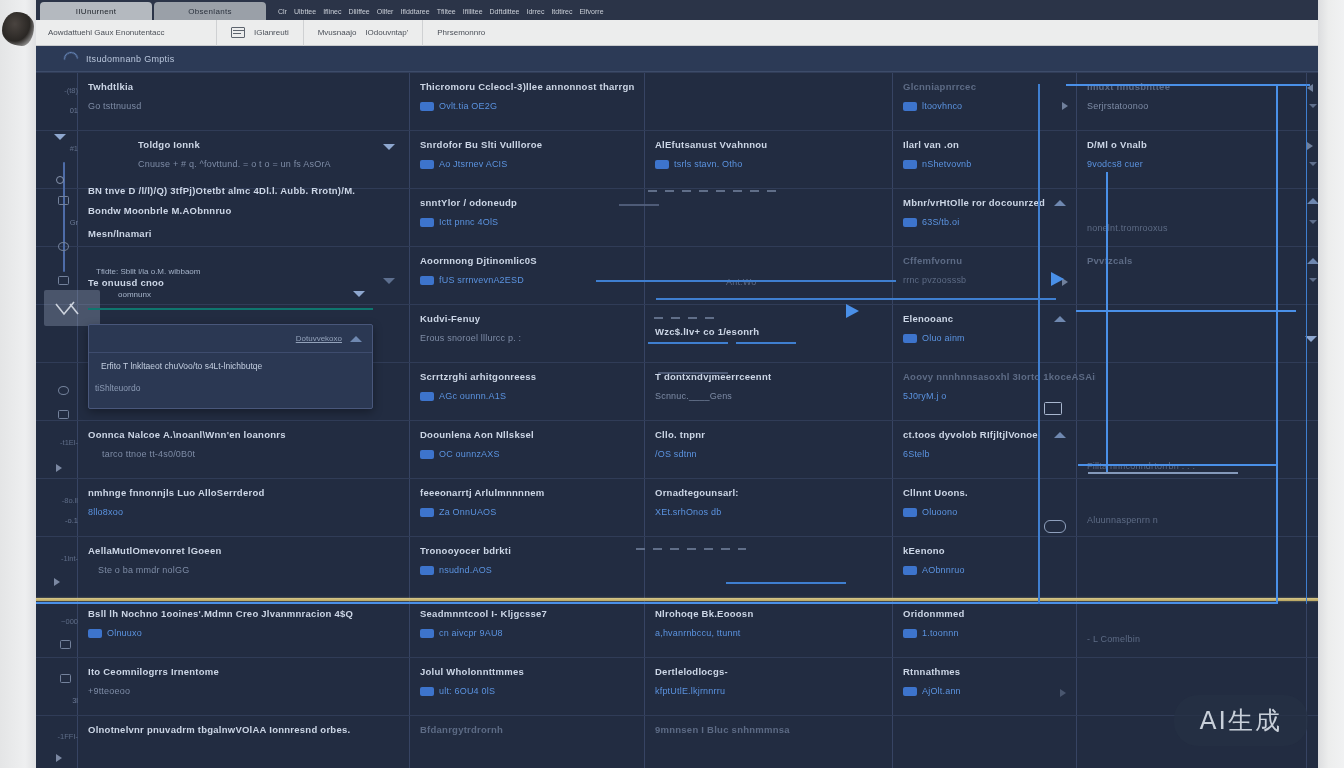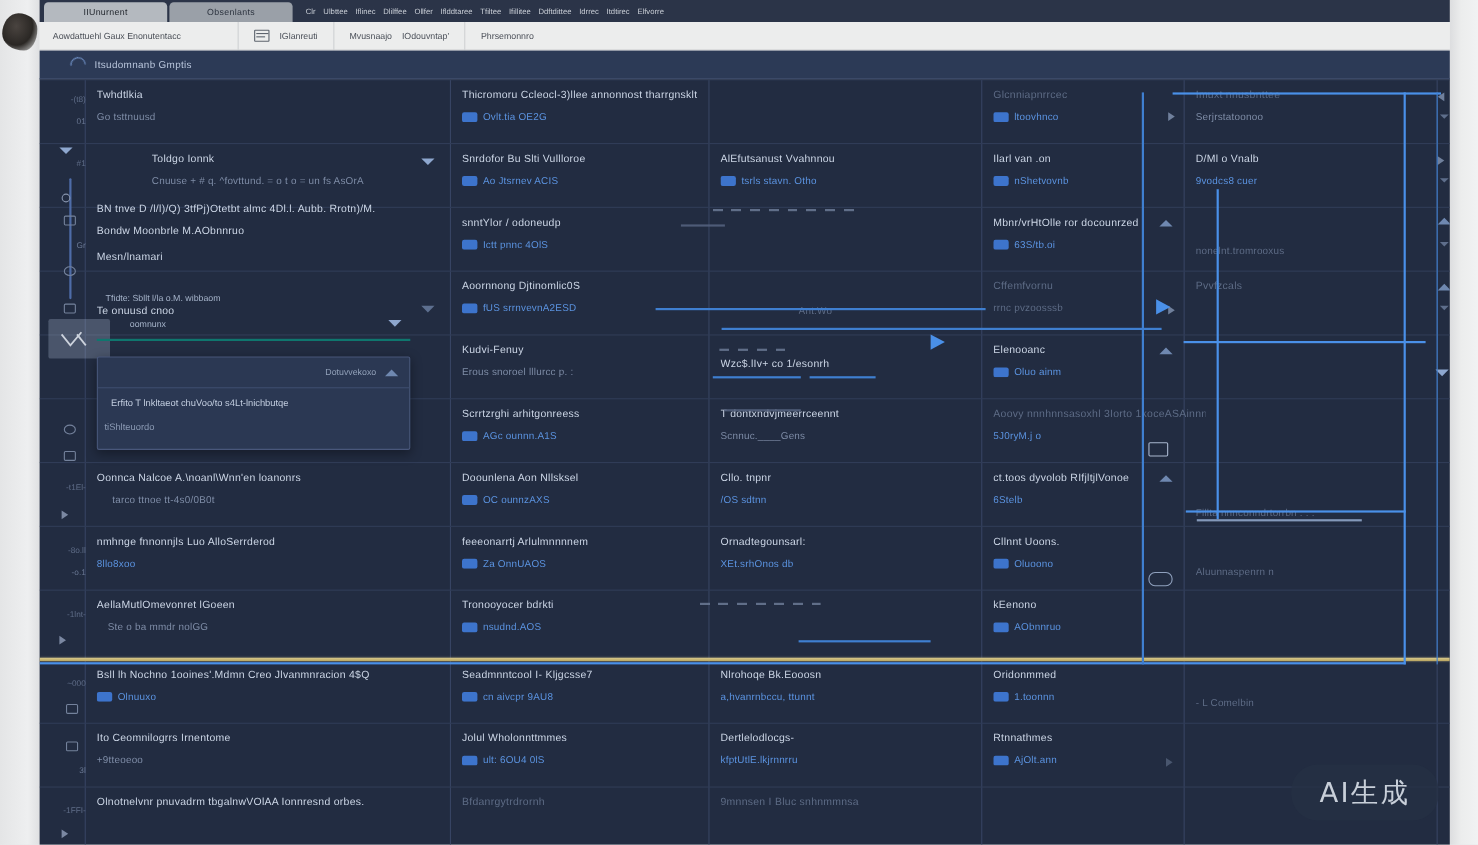--- a/index.html
+++ b/index.html
@@ -92,21 +92,21 @@
   .gold-rule {
     position: absolute; left: 0; right: 0; height: 3px;
     background: linear-gradient(180deg,#d8c98c,#b8a45f);
     box-shadow: 0 0 2px rgba(216,201,140,.6);
   }
 
   
   .cell { position: absolute; padding: 9px 10px 0 10px; }
   .c-title {
     font-size: 9.5px; color: #ccd6e6; letter-spacing: .25px;
-    white-space: nowrap; overflow: hidden; filter: blur(0.55px);
+    white-space: nowrap; overflow: hidden; filter: blur(0.55px); font-weight: bold;
   }
   .c-sub {
     margin-top: 9px; font-size: 9px; color: #7e8ca6; letter-spacing: .2px;
     white-space: nowrap; overflow: hidden; filter: blur(0.55px);
     display: flex; align-items: center; gap: 5px;
   }
   .c-sub.accent { color: #5b93e0; }
   .badge {
     display: inline-block; width: 14px; height: 9px; border-radius: 2px;
     background: #3d74cc; flex: none;
@@ -167,21 +167,21 @@
   .dd-caret { position: absolute; right: 8px; top: 11px; }
   .dd-panel {
     position: absolute; left: 52px; top: 252px; width: 285px; height: 85px;
     background: #2b3853; border: 1px solid #49577b; border-radius: 2px;
     box-shadow: 0 3px 10px rgba(0,0,0,.35);
   }
   .dd-panel-hdr {
     position: absolute; left: 0; right: 0; top: 0; height: 28px;
     border-bottom: 1px solid #3e4c6e; display: flex; align-items: center;
     justify-content: flex-end; padding-right: 30px;
-    font-size: 8px; color: #93a2ba; filter: blur(0.6px);
+    font-size: 8px; color: #93a2ba; filter: blur(0.6px); text-decoration: underline;
   }
   .dd-row { position: absolute; left: 12px; top: 36px; font-size: 8.5px;
             color: #c3cee0; filter: blur(0.6px); }
   .dd-row2{ position: absolute; left: 6px; top: 58px; font-size: 8.5px;
             color: #8b9ab4; filter: blur(0.6px); }
   .search-chip {
     position: absolute; left: 60px; top: 195px; width: 250px; height: 18px;
     font-size: 8px; color: #a4b2c8; filter: blur(0.7px);
   }
 

